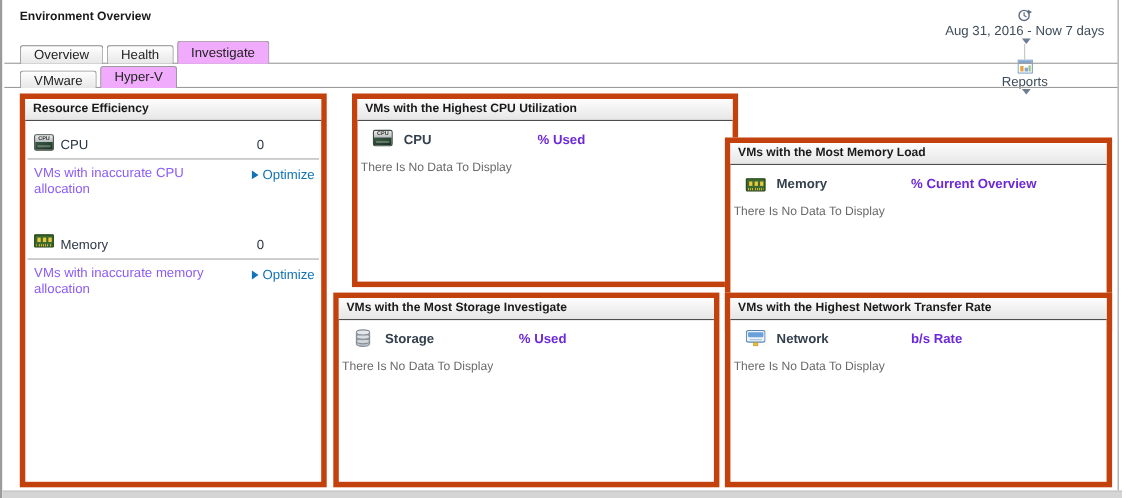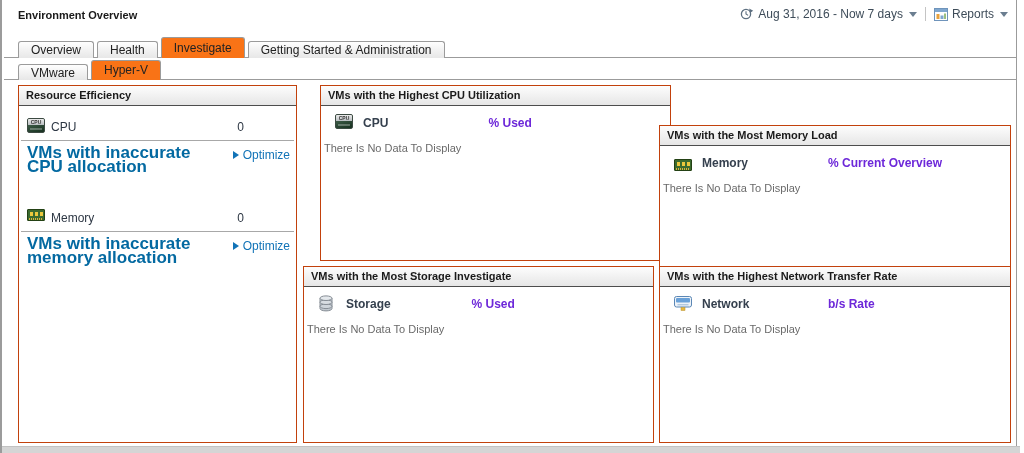--- a/index.html
+++ b/index.html
@@ -9,43 +9,43 @@
   .page {
     position:relative; width:1020px; height:453px; background:#fff;
     border-left:2px solid #9b9b9b; overflow:hidden;
   }
   .frame-right { position:absolute; top:0; right:3px; bottom:7px; width:1px; background:#9b9b9b; }
   .frame-bottom { position:absolute; left:0; right:0; bottom:0; height:7px; background:#d5d5d5; border-top:1px solid #c2c2c2; }
 
   .page-title { position:absolute; left:16px; top:9px; font-size:11px; font-weight:bold; color:#1a1a1a; }
 
   
-  .toolbar { position:absolute; right:12px; top:7px; display:flex; align-items:center; font-size:12px; color:#3e4c59; }
+  .toolbar { position:absolute; right:12px; top:7px; display:flex; align-items:center; font-size:12px; color:#3e4c59;flex-direction:column; }
   .toolbar .lbl { margin:0 4px; cursor:default; }
   .caret { width:0; height:0; border-left:4px solid transparent; border-right:4px solid transparent; border-top:5px solid #6b7e90; margin-left:2px; }
   .tb-sep { width:1px; height:14px; background:#c4c4c4; margin:0 8px; }
 
   
   .tabs { position:absolute; display:flex; align-items:flex-end; z-index:3; }
   .tabs-main { left:16px; top:37px; height:21px; }
   .tabs-sub  { left:16px; top:60px; height:20px; }
   .tab {
     display:inline-block; padding:0 12px; margin-right:3px;
     border:1px solid #9b9b9b; border-bottom:none; border-radius:3px 3px 0 0;
     background:linear-gradient(#fefefe,#e7e7e7); color:#222; font-size:12px;
     height:17px; line-height:17px; cursor:pointer; white-space:nowrap;
   }
   .tabs-sub .tab { height:16px; line-height:16px; }
-  .tab.active { background:#f97316; height:21px; line-height:20px; z-index:4; position:relative; }
+  .tab.active { background:#f0abfc; height:21px; line-height:20px; z-index:4; position:relative; }
   .tabs-sub .tab.active { height:20px; line-height:19px; }
   .tabline { position:absolute; left:2px; right:4px; height:1px; background:#9b9b9b; z-index:1; }
   .tabline-main { top:57px; } .tabline-sub { top:79px; }
 
   
-  .panel { position:absolute; border:1px solid #c2410c; background:#fff; }
+  .panel { position:absolute; border:5px solid #c2410c; background:#fff; }
   .panel-re  { left:16px;  top:85px;  width:279px; height:358px; }
   .panel-p0  { left:318px; top:85px;  width:351px; height:176px; }
   .panel-p1  { left:657px; top:85px;  width:352px; height:176px;margin-top:40px; }
   .panel-p2  { left:301px; top:266px; width:351px; height:177px; }
   .panel-p3  { left:657px; top:266px; width:352px; height:177px; }
   .panel-hd {
     height:20px; line-height:19px; padding-left:7px;
     background:linear-gradient(#fdfdfd,#e6e6e6);
     border-bottom:1px solid #4d4d4d;
     font-size:11px; font-weight:bold; color:#1a1a1a; cursor:default;
@@ -59,21 +59,21 @@
   .no-data { margin:3px 0 0 3px; font-size:11px; color:#6a6a6a; }
 
   
   .re-body { padding:0 0 0 0; }
   .re-main { position:relative; height:28px; margin-top:6px; }
   .re-main .re-icon { position:absolute; left:8px; top:6px; }
   .re-main .re-label { position:absolute; left:32px; top:8px; font-size:12px; color:#2d3744; }
   .re-main .re-value { position:absolute; right:52px; top:8px; font-size:12px; color:#2d3744; }
   .re-div { height:1px; background:#a8a8a8; margin:0 2px; }
   .re-note { position:relative; min-height:36px; padding:5px 0 3px 0; }
-  .re-note .note-text { display:block; width:165px; margin-left:8px; font-size:17px; font-weight:bold; color:#0369a1; line-height:14px; }
+  .re-note .note-text { display:block; width:165px; margin-left:8px; font-size:12px; font-weight:normal; color:#8b5cf6; line-height:14px; }
   .opt-link { position:absolute; right:6px; top:7px; font-size:12px; color:#1173b7; cursor:pointer; display:flex; align-items:center; }
   .opt-arrow { width:0; height:0; border-left:6px solid #1173b7; border-top:4px solid transparent; border-bottom:4px solid transparent; margin-right:4px; }
   .re-item2 { margin-top:26px; }
 
   
   .icon-cpu { position:relative; display:inline-block; width:18px; height:15px; border:1px solid #3c4a42; border-radius:2px; background:linear-gradient(160deg,#4f6f59,#16301f); }
   .icon-cpu .t { position:absolute; top:0; left:0; right:0; height:6px; background:linear-gradient(#ececec,#b9bec2); font-size:5px; font-weight:bold; color:#333; text-align:center; line-height:6px; border-radius:1px 1px 0 0; }
   .icon-cpu .slot { position:absolute; left:2px; right:2px; bottom:2px; height:2px; background:rgba(255,255,255,.28); }
 
   .icon-mem { position:relative; display:inline-block; width:18px; height:12px; border:1px solid #234114; border-radius:1px; background:#3c6b2f; }
@@ -113,21 +113,20 @@
     </span>
     <span class="lbl">Reports</span>
     <span class="caret"></span>
   </div>
 
   <div class="tabline tabline-main"></div>
   <div class="tabs tabs-main">
     <div class="tab">Overview</div>
     <div class="tab">Health</div>
     <div class="tab active">Investigate</div>
-    <div class="tab">Getting Started &amp; Administration</div>
   </div>
 
   <div class="tabline tabline-sub"></div>
   <div class="tabs tabs-sub">
     <div class="tab">VMware</div>
     <div class="tab active">Hyper-V</div>
   </div>
 
   <div class="panel panel-re">
     <div class="panel-hd">Resource Efficiency</div>

